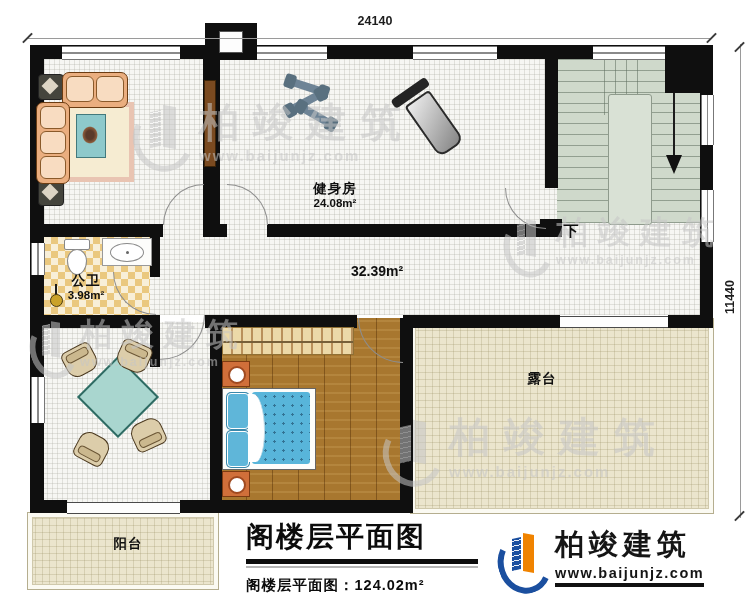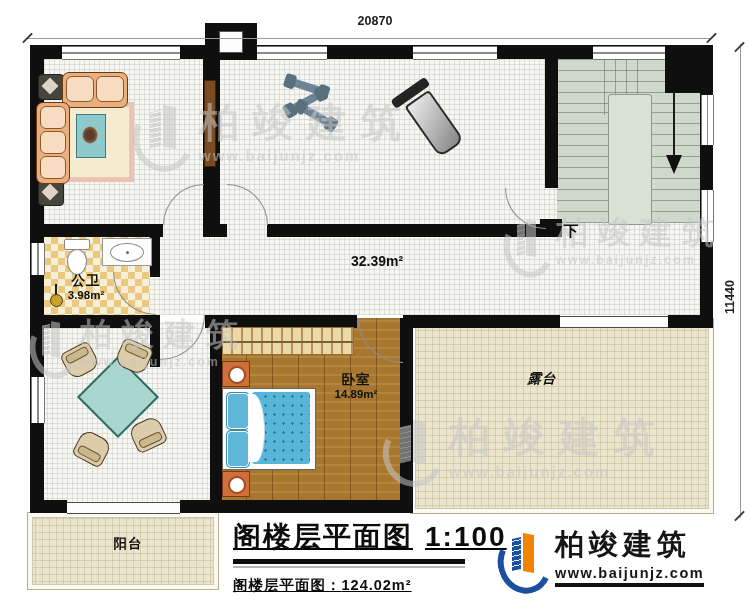--- a/index.html
+++ b/index.html
@@ -280,54 +280,53 @@
         <span class="sw"></span>
         <span class="t1"></span>
         <span class="t2"></span>
       </span>
     <span>
       <span class="wm-name" style="font-size:41px;letter-spacing:14px;">柏竣建筑</span>
       <span class="wm-url" style="font-size:15px;display:block;">www.baijunjz.com</span>
     </span>
   </div>
 
+  <div class="room-label" style="left:283px;top:181px;width:104px;">
+    <span class="nm">健身房</span>
+    <span class="ar">24.08m²</span>
+  </div>
   <div class="room-label" style="left:49px;top:273px;width:74px;">
     <span class="nm">公卫</span>
     <span class="ar">3.98m²</span>
   </div>
-  <div class="room-label" style="left:321px;top:251px;width:112px;">
+  <div class="room-label" style="left:321px;top:261px;width:112px;">
     <span class="solo">32.39m²</span>
   </div>
-  <div class="room-label" style="left:304px;top:372px;width:104px;">
-    <span class="nm">卧室</span>
-    <span class="ar">14.89m²</span>
-  </div>
-  <div class="room-label" style="left:500px;top:371px;width:84px;font-style:italic;">
+  <div class="room-label" style="left:500px;top:371px;width:84px;">
     <span class="nm">露台</span>
   </div>
   <div class="room-label" style="left:86px;top:536px;width:84px;">
     <span class="nm">阳台</span>
   </div>
   <div class="room-label" style="left:556px;top:221px;width:30px;">
     <span class="solo" style="font-size:15px;">下</span>
   </div>
 
   <div class="dim-line" style="left:28px;top:38px;width:684px;height:1px;"></div>
   <div class="tick" style="left:21px;top:37px;"></div>
   <div class="tick" style="left:705px;top:37px;"></div>
-  <div class="dim-label" style="left:325px;top:14px;width:100px;">20870</div>
+  <div class="dim-label" style="left:325px;top:14px;width:100px;">24140</div>
   <div class="dim-line" style="left:740px;top:44px;width:1px;height:474px;"></div>
   <div class="tick" style="left:733px;top:46px;"></div>
   <div class="tick" style="left:733px;top:515px;"></div>
   <div class="dim-label" style="left:700px;top:290px;width:60px;transform:rotate(-90deg);">11440</div>
 
-  <div class="titleblock" style="left:233px;top:518px;text-decoration:underline;">
+  <div class="titleblock" style="left:246px;top:518px;">
     <div class="tb-line1">
       <span>阁楼层平面图</span>
-      <span>1:100</span>
     </div>
     <div class="tb-bar1"></div>
     <div class="tb-bar2"></div>
     <div class="tb-area">
       <span>阁楼层平面图：</span><span>124.02m²</span>
     </div>
   </div>
 
   <div class="logo" style="left:498px;top:530px;">
     <span class="bj-glyph logo-glyph" style="width:48px;height:56px;">

